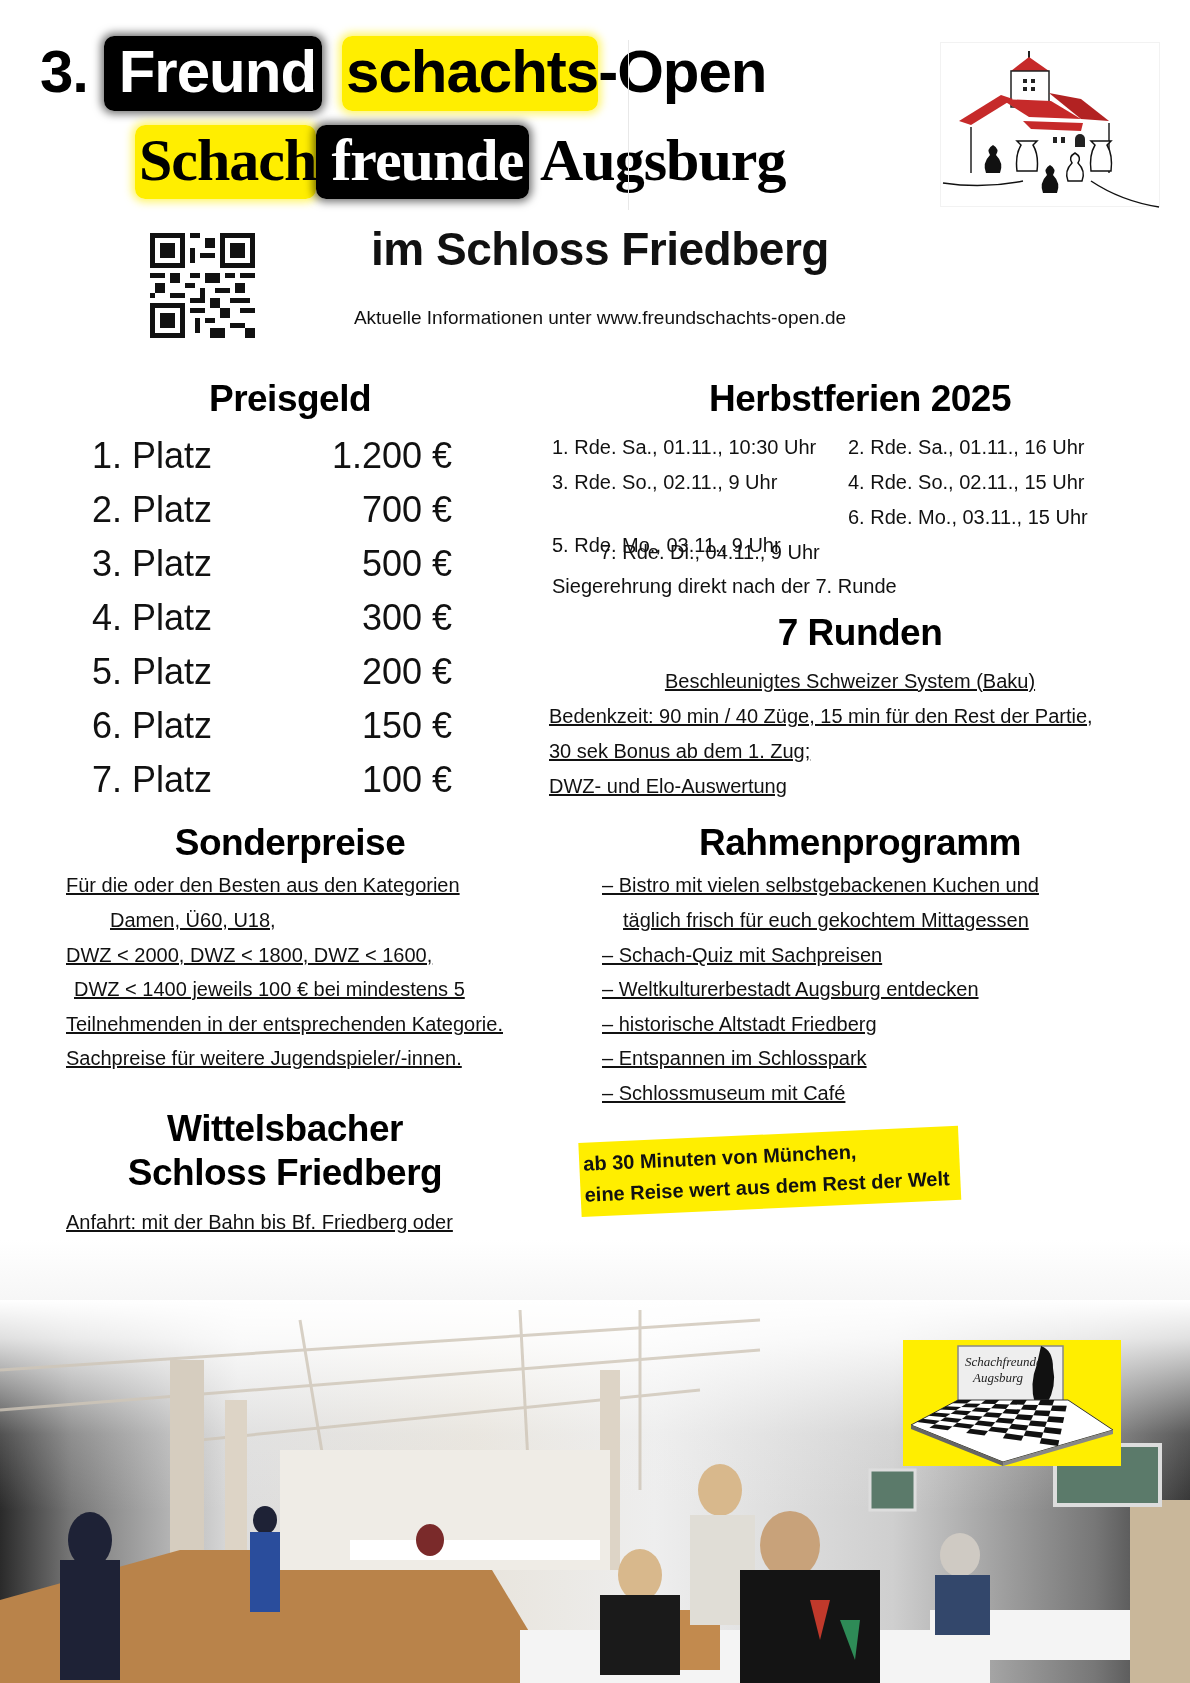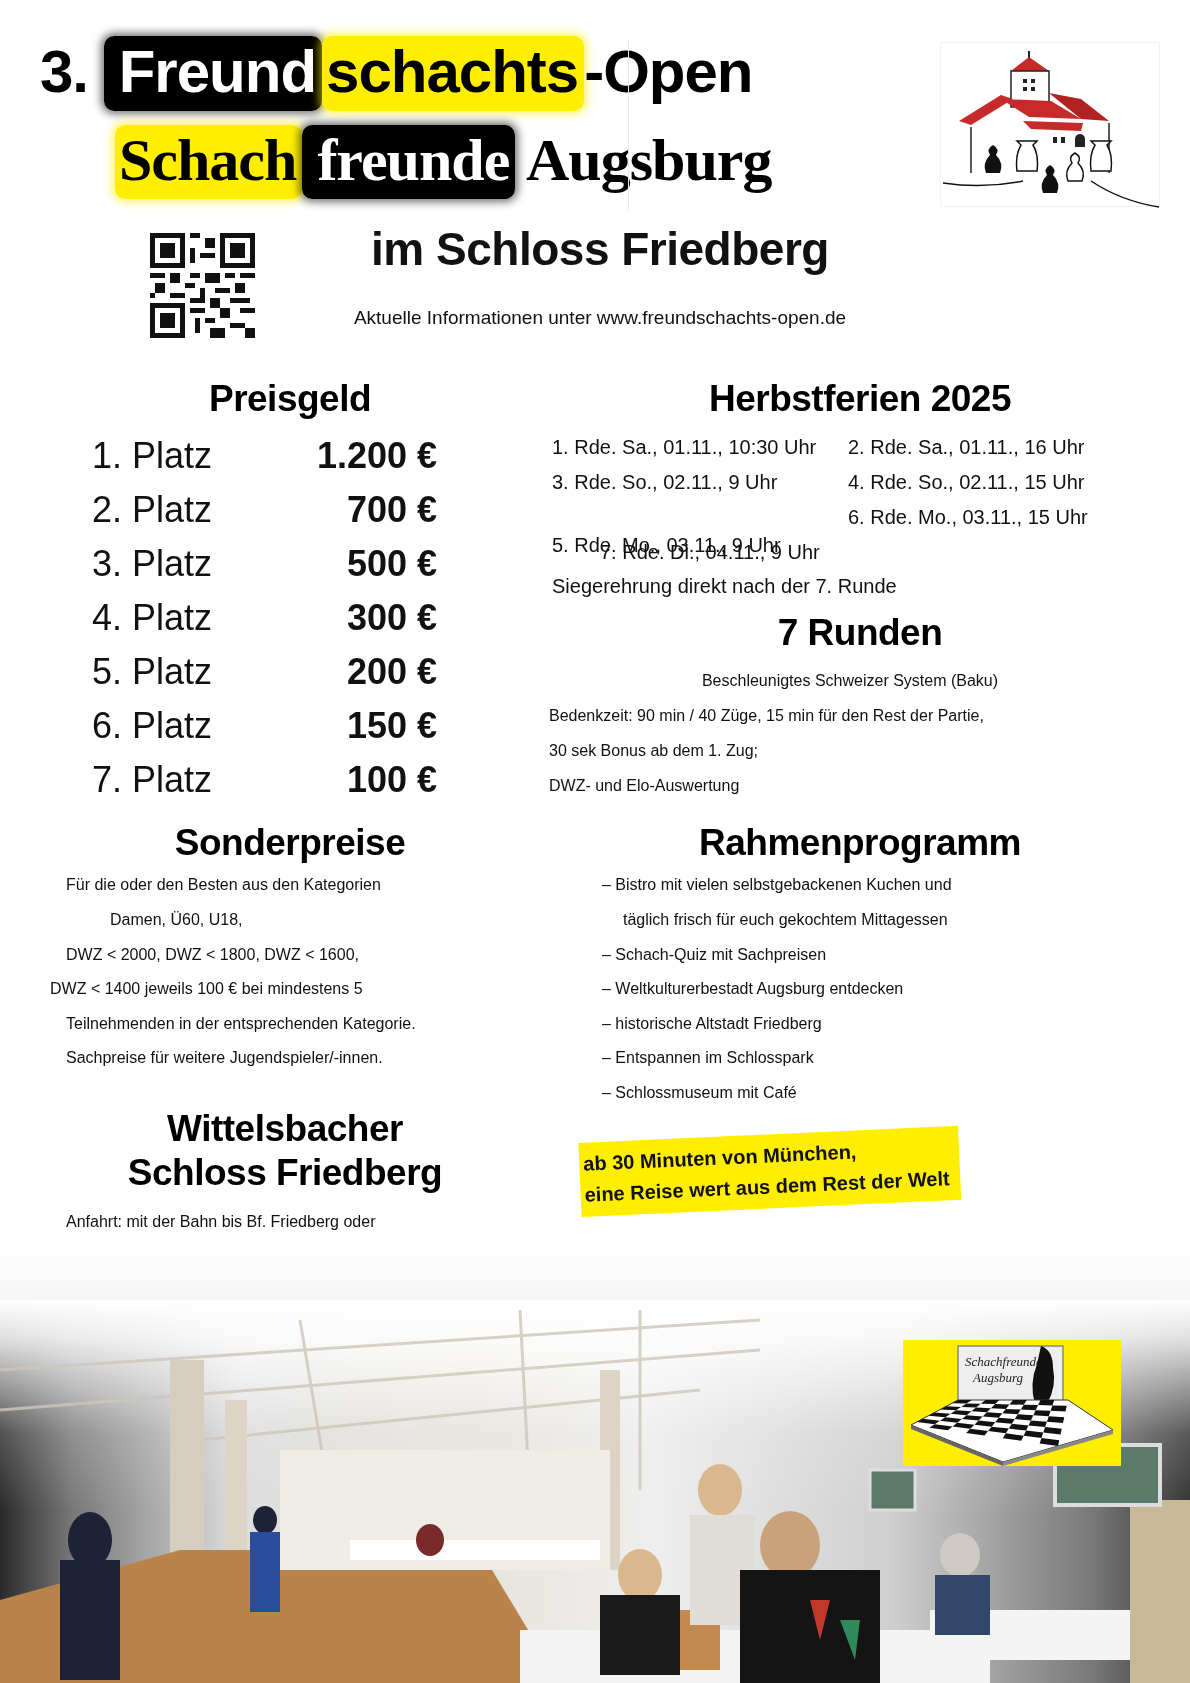--- a/index.html
+++ b/index.html
@@ -4,43 +4,43 @@
 <style>
   * { box-sizing: border-box; margin: 0; padding: 0; }
   html, body { width: 1190px; height: 1683px; background: #ffffff; overflow: hidden; }
   body { position: relative; font-family: "Liberation Sans", "DejaVu Sans", sans-serif; color: #111; }
 
   
   .title-line { position: absolute; font-family: "Liberation Sans", sans-serif; font-weight: bold; font-size: 60px; letter-spacing: -1px; line-height: 1; white-space: nowrap; color: #000; }
   .title-line.l1 { left: 40px; top: 42px; }
   .title-line.l2 { left: 115px; top: 130px; font-family: Liberation Serif, serif; }
   .hl-black { background: #000; color: #fff; padding: 2px 6px 6px 15px; border-radius: 10px; box-shadow: 0 0 8px 3px rgba(0,0,0,0.55); }
-  .hl-yellow { background: #ffee00; color: #000; padding: 2px 6px 6px 4px; border-radius: 10px; box-shadow: 0 0 8px 3px rgba(255,238,0,0.6); }
+  .hl-yellow { background: #ffee00; color: #000; padding: 2px 0 6px 4px; border-radius: 10px; box-shadow: 0 0 8px 3px rgba(255,238,0,0.6); margin-left: 20px; }
   .title-sep { position: absolute; left: 628px; top: 40px; width: 1px; height: 170px; background: #e8e8e8; }
 
   
   .castle-logo { position: absolute; left: 940px; top: 42px; width: 220px; height: 165px; border: 1px solid #f2f2f2; }
 
   
   .qr { position: absolute; left: 150px; top: 232px; width: 105px; height: 107px; }
 
   .subtitle { position: absolute; left: 300px; width: 600px; top: 222px; text-align: center; font-weight: bold; font-size: 46px; letter-spacing: -0.5px; }
   .info-line { position: absolute; left: 260px; width: 680px; top: 307px; text-align: center; font-size: 19px; }
 
   h2.sec { position: absolute; font-weight: bold; font-size: 37px; text-align: center; letter-spacing: -0.5px; color: #000; }
 
   
   .prize-row { position: absolute; left: 92px; width: 360px; height: 52px; font-size: 36px; line-height: 52px; }
   .prize-row .place { position: absolute; left: 0; }
-  .prize-row .amount { position: absolute; right: 15px; font-weight: bold; }
+  .prize-row .amount { position: absolute; right: 0; font-weight: normal; }
 
   
   .sched { position: absolute; font-size: 20px; line-height: 34px; white-space: nowrap; }
 
-  .body-text { position: absolute; font-size: 16px; line-height: 34.5px; white-space: nowrap; }
+  .body-text { position: absolute; font-size: 20px; line-height: 34.5px; white-space: nowrap; text-decoration: underline; }
   .center-text { text-align: center; }
 
   .banner { position: absolute; left: 580px; top: 1143px; width: 380px; height: 74px; background: #ffee00; transform: rotate(-2.6deg); transform-origin: left center; font-weight: bold; font-size: 20px; line-height: 31px; padding: 6px 0 0 4px; white-space: nowrap; }
 
   
   .photo { position: absolute; left: 0; top: 1300px; width: 1190px; height: 383px; overflow: hidden;
     background:
       linear-gradient(180deg, #ffffff 0%, rgba(255,255,255,0.85) 10%, rgba(240,240,240,0.2) 35%, rgba(0,0,0,0) 55%),
       linear-gradient(90deg, #2a2a2a 0%, #777 6%, #ddd 20%, #e8e4dc 40%, #eee 55%, #cfcfcf 75%, #777 92%, #333 100%);
   }
@@ -193,21 +193,21 @@
 <div class="body-text center-text" style="left:560px; width:580px; top:664px;">Beschleunigtes Schweizer System (Baku)</div>
 <div class="body-text" style="left:549px; top:699px;">Bedenkzeit: 90 min / 40 Züge, 15 min für den Rest der Partie,</div>
 <div class="body-text" style="left:549px; top:734px;">30 sek Bonus ab dem 1. Zug;</div>
 <div class="body-text" style="left:549px; top:769px;">DWZ- und Elo-Auswertung</div>
 
 <h2 class="sec" style="left:130px; width:320px; top:822px;">Sonderpreise</h2>
 <div>
   <div class="body-text" style="left:66px; top:868px;">Für die oder den Besten aus den Kategorien</div>
   <div class="body-text" style="left:66px; top:903px;margin-left:44px;">Damen, Ü60, U18,</div>
   <div class="body-text" style="left:66px; top:938px;">DWZ &lt; 2000, DWZ &lt; 1800, DWZ &lt; 1600,</div>
-  <div class="body-text" style="left:50px; top:972px;">DWZ &lt; 1400 jeweils 100 € bei mindestens 5</div>
+  <div class="body-text" style="left:74px; top:972px;">DWZ &lt; 1400 jeweils 100 € bei mindestens 5</div>
   <div class="body-text" style="left:66px; top:1007px;">Teilnehmenden in der entsprechenden Kategorie.</div>
   <div class="body-text" style="left:66px; top:1041px;">Sachpreise für weitere Jugendspieler/-innen.</div>
 </div>
 
 <h2 class="sec" style="left:640px; width:440px; top:822px;">Rahmenprogramm</h2>
 <div>
   <div class="body-text" style="left:602px; top:868px;">– Bistro mit vielen selbstgebackenen Kuchen und</div>
   <div class="body-text" style="left:623px; top:903px;">   täglich frisch für euch gekochtem Mittagessen</div>
   <div class="body-text" style="left:602px; top:938px;">– Schach-Quiz mit Sachpreisen</div>
   <div class="body-text" style="left:602px; top:972px;">– Weltkulturerbestadt Augsburg entdecken</div>

